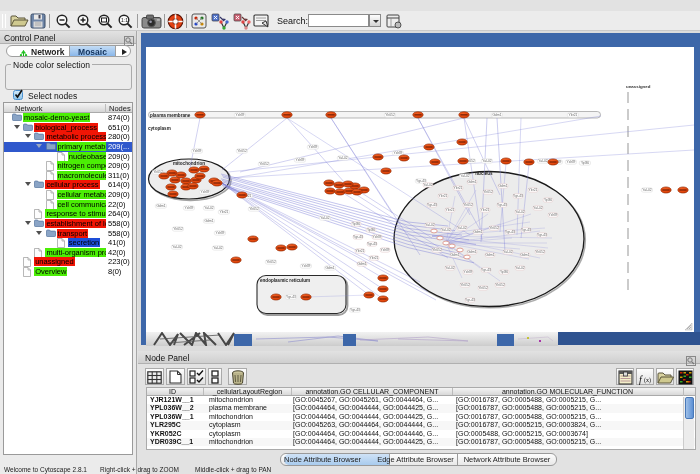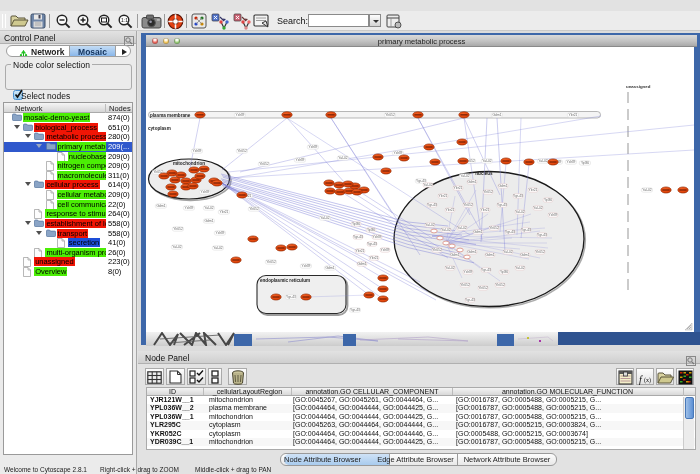--- a/index.html
+++ b/index.html
@@ -136,21 +136,21 @@
     <span class="abs" style="left:115px;top:2.5px;width:0;height:0;border-top:3.5px solid transparent;border-bottom:3.5px solid transparent;border-left:5px solid #222"></span>
   </div>
 
   <div class="abs" style="left:5px;top:33px;width:127px;height:26px;border:1px solid #ababab;border-radius:3px"></div>
   <span class="abs" style="left:11px;top:28.5px;font-size:8.5px;color:#111;background:#ebebeb;padding:0 2px">Node color selection</span>
   <div class="abs" style="left:13px;top:59px;width:10px;height:10px;background:linear-gradient(#cfe8fa,#8ec4ea);border:1px solid #4a90d0;border-radius:2.5px">
     <svg width="12" height="12" viewBox="0 0 12 12" style="position:absolute;left:-1px;top:-3px">
           <path d="M2.5 6.5 L4.5 9 L9 2" fill="none" stroke="#111" stroke-width="1.7"></path>
         </svg>
   </div>
-  <span class="abs" style="left:21px;top:60px;font-size:8.5px;color:#111">Select nodes</span>
+  <span class="abs" style="left:28px;top:60px;font-size:8.5px;color:#111">Select nodes</span>
 
   <div class="abs" style="left:3px;top:71px;width:130px;height:353px;background:#fff;border:1px solid #9a9a9a">
     <div style="height:10px;background:linear-gradient(#f5f5f5,#d5d5d5);border-bottom:1px solid #aaa;position:relative;font-size:7.5px;color:#222">
       <span style="position:absolute;left:11px;top:0.5px">Network</span>
       <span style="position:absolute;left:101px;top:0.5px;border-left:1px solid #bbb;padding-left:3px">Nodes</span>
     </div>
     <div style="position:relative;height:9.63px;line-height:9.6px;font-size:7.5px;white-space:nowrap;overflow:hidden">
           <span style="position:absolute;left:8.0px;top:0"><svg width="10" height="8" viewBox="0 0 10 8" style="vertical-align:-1px">
               <path d="M0.5 1.9 Q0.5 1 1.4 1 L3.6 1 L4.5 2.1 L8.8 2.1 Q9.5 2.1 9.5 2.8 L9.5 6.8 Q9.5 7.5 8.8 7.5 L1.2 7.5 Q0.5 7.5 0.5 6.8 Z" fill="#8aa4c6" stroke="#55749e" stroke-width="0.7"></path>
             </svg></span>
@@ -260,21 +260,21 @@
             </svg></span>
           <span style="position:absolute;left:63.8px;top:0;max-width:38.2px;overflow:hidden;display:inline-block"><span style="background:#1d4ed8;color:#000;padding:0 1px">secretion</span></span>
           <span style="position:absolute;left:104px;top:0;color:#000">41(0)</span>
         </div>
         <div style="position:relative;height:9.63px;line-height:9.6px;font-size:7.5px;white-space:nowrap;overflow:hidden">
           <span style="position:absolute;left:30.4px;top:0"><svg width="8" height="10" viewBox="0 0 8 10" style="vertical-align:-1px">
               <path d="M0.5 0.5 L5 0.5 L7.5 3 L7.5 9.5 L0.5 9.5 Z" fill="#fdfdfd" stroke="#999" stroke-width="0.7"></path>
               <path d="M5 0.5 L5 3 L7.5 3" fill="none" stroke="#999" stroke-width="0.7"></path>
             </svg></span>
           <span style="position:absolute;left:41.4px;top:0;max-width:60.599999999999994px;overflow:hidden;display:inline-block"><span style="background:#4bee05;color:#000;padding:0 1px">multi-organism pro</span></span>
-          <span style="position:absolute;left:104px;top:0;color:#000">26(0)</span>
+          <span style="position:absolute;left:104px;top:0;color:#000">42(0)</span>
         </div>
         <div style="position:relative;height:9.63px;line-height:9.6px;font-size:7.5px;white-space:nowrap;overflow:hidden">
           <span style="position:absolute;left:19.2px;top:0"><svg width="8" height="10" viewBox="0 0 8 10" style="vertical-align:-1px">
               <path d="M0.5 0.5 L5 0.5 L7.5 3 L7.5 9.5 L0.5 9.5 Z" fill="#fdfdfd" stroke="#999" stroke-width="0.7"></path>
               <path d="M5 0.5 L5 3 L7.5 3" fill="none" stroke="#999" stroke-width="0.7"></path>
             </svg></span>
           <span style="position:absolute;left:30.2px;top:0;max-width:71.8px;overflow:hidden;display:inline-block"><span style="background:#f11505;color:#000;padding:0 1px">unassigned</span></span>
           <span style="position:absolute;left:104px;top:0;color:#000">223(0)</span>
         </div>
         <div style="position:relative;height:9.63px;line-height:9.6px;font-size:7.5px;white-space:nowrap;overflow:hidden">
@@ -284,26 +284,20 @@
             </svg></span>
           <span style="position:absolute;left:30.2px;top:0;max-width:71.8px;overflow:hidden;display:inline-block"><span style="background:#4bee05;color:#000;padding:0 1px">Overview</span></span>
           <span style="position:absolute;left:104px;top:0;color:#000">8(0)</span>
         </div>
   </div>
 </div>
 
 <div class="abs" style="left:138px;top:31px;width:562px;height:320px;background:#dcdcdc">
 
   <div class="abs" style="left:3px;top:2px;width:562px;height:312px;background:#3d67a9">
-    <div class="abs" style="left:5px;top:2px;right:6px;height:12px;background:linear-gradient(#dadada,#c2c2c2 55%,#a9a9a9);border-bottom:1px solid #8a8a8a">
-      <div style="position:absolute;left:6px;top:2.5px;width:6.4px;height:6.4px;border-radius:50%;background:radial-gradient(circle at 50% 28%, rgba(255,255,255,0.9) 0 15%, rgba(255,255,255,0) 50%),radial-gradient(circle at 42% 38%, #ff8a80, #cf3a2f);box-shadow:0 0 0 0.6px rgba(90,90,90,0.55) inset"></div>
-          <div style="position:absolute;left:17px;top:2.5px;width:6.4px;height:6.4px;border-radius:50%;background:radial-gradient(circle at 50% 28%, rgba(255,255,255,0.9) 0 15%, rgba(255,255,255,0) 50%),radial-gradient(circle at 42% 38%, #ffe082, #dfa52e);box-shadow:0 0 0 0.6px rgba(90,90,90,0.55) inset"></div>
-          <div style="position:absolute;left:28px;top:2.5px;width:6.4px;height:6.4px;border-radius:50%;background:radial-gradient(circle at 50% 28%, rgba(255,255,255,0.9) 0 15%, rgba(255,255,255,0) 50%),radial-gradient(circle at 42% 38%, #c5e1a5, #5fae3f);box-shadow:0 0 0 0.6px rgba(90,90,90,0.55) inset"></div>
-      <span class="abs" style="left:0;right:0;top:2px;text-align:center;font-size:7.5px;color:#222">primary metabolic process</span>
-    </div>
     <div class="abs" style="left:5px;top:14px;width:548px;height:285px;background:#fff;overflow:hidden">
       <svg width="548" height="285" viewBox="146 47 548 285">
             <defs>
               <radialGradient id="og" cx="40%" cy="35%" r="75%">
                 <stop offset="0%" stop-color="#f05f22"></stop>
                 <stop offset="70%" stop-color="#e0440a"></stop>
                 <stop offset="100%" stop-color="#c23a06"></stop>
               </radialGradient>
             </defs>
             <g>

